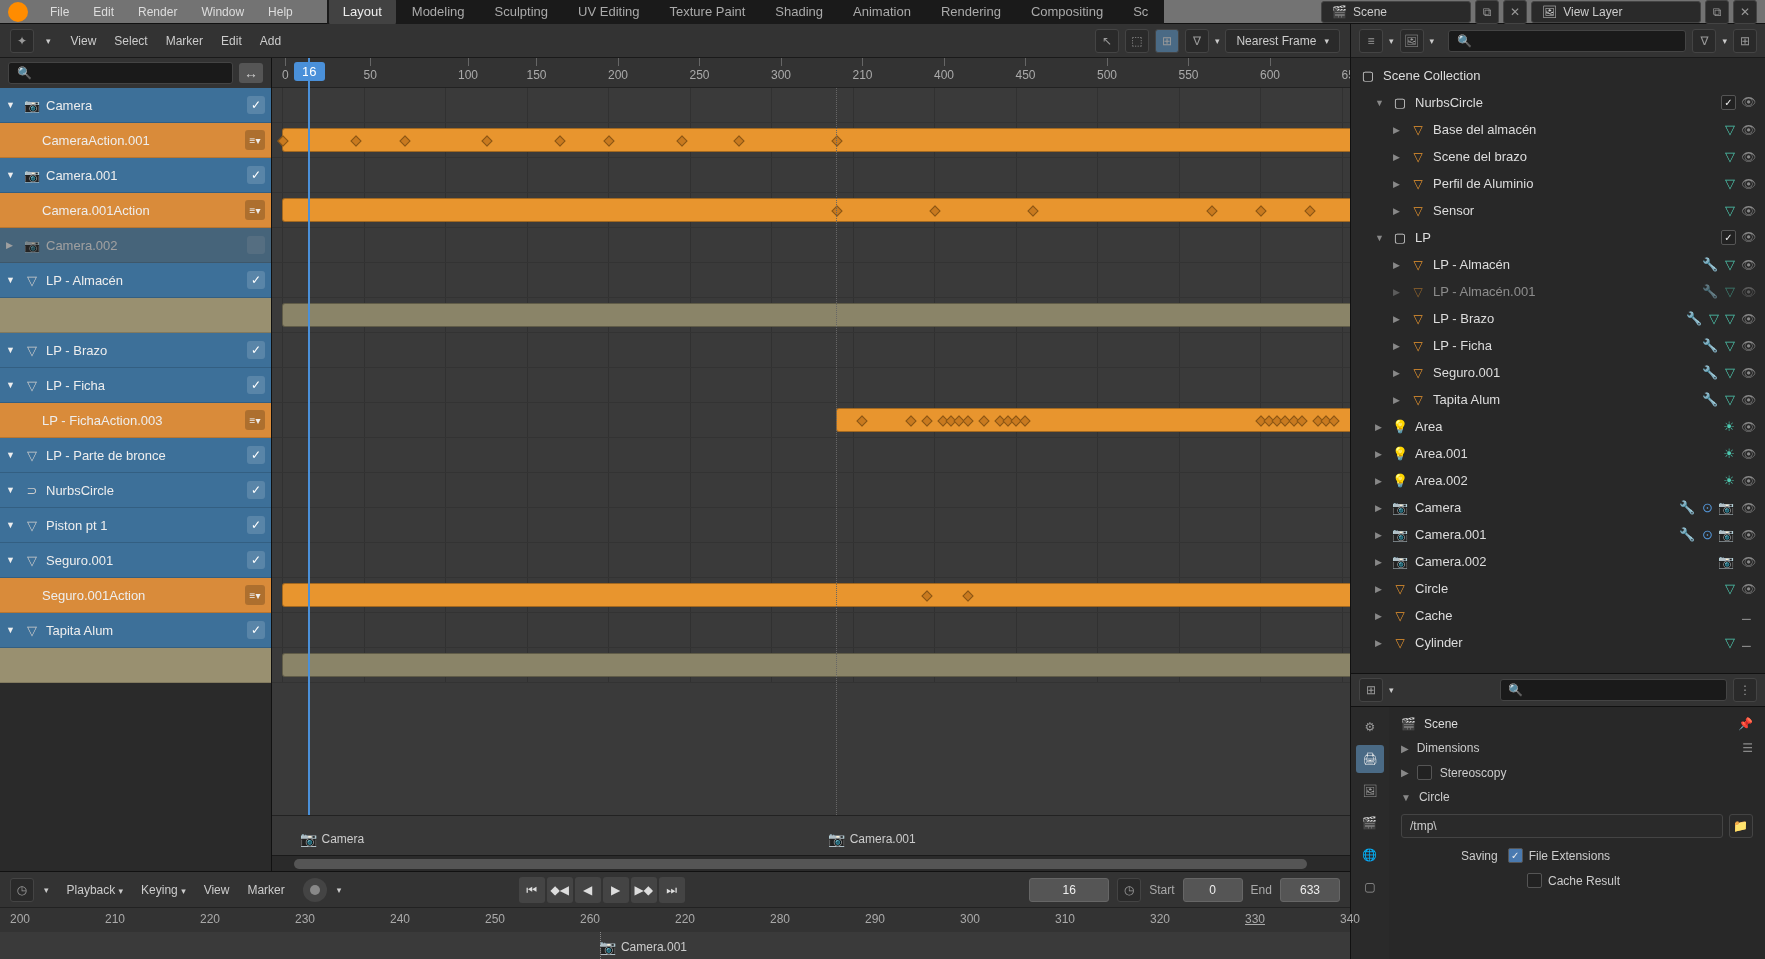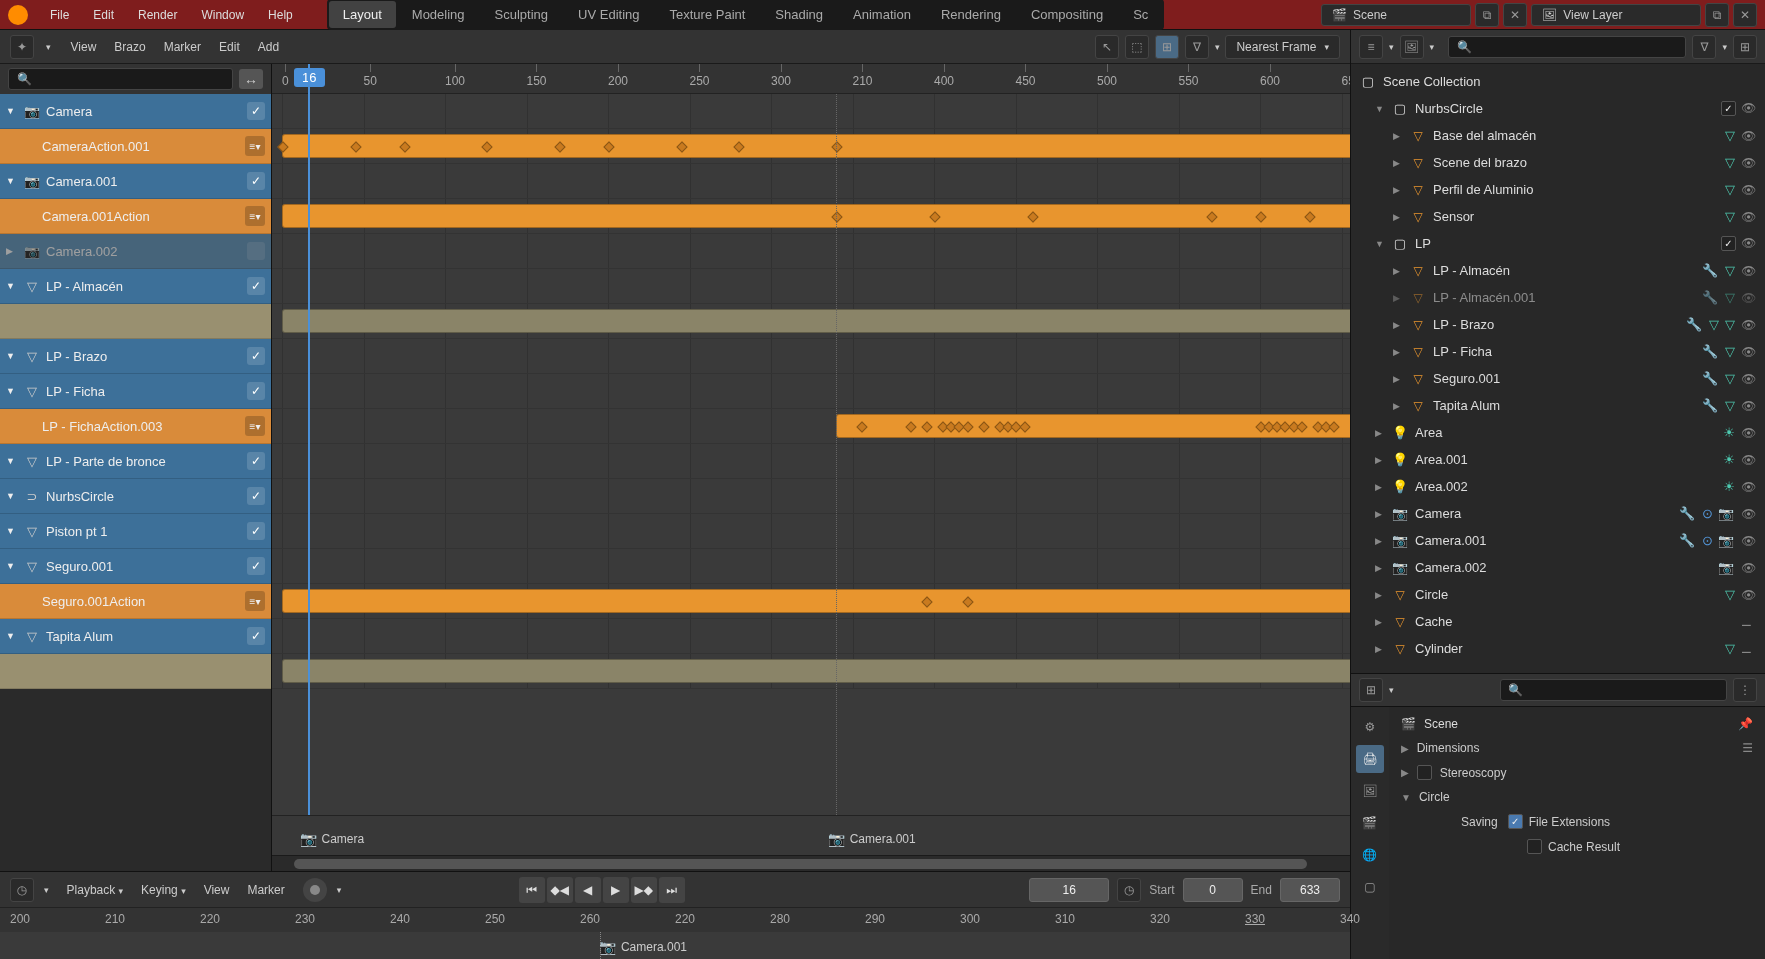--- a/index.html
+++ b/index.html
@@ -1,17 +1,17 @@
 <!DOCTYPE html>
 <html><head>
 <meta charset="utf-8">
 <style>
 *{margin:0;padding:0;box-sizing:border-box;font-family:-apple-system,BlinkMacSystemFont,"Segoe UI",sans-serif;font-size:12px;user-select:none}
 body{background:#232323;color:#ccc;width:1765px;height:959px;overflow:hidden;display:flex;flex-direction:column}
-.topbar{height:30px;background:#7f1d1d;display:flex;align-items:center;padding:0 8px;gap:2px;border-bottom:1px solid #111}
+.topbar{height:24px;background:#737373;display:flex;align-items:center;padding:0 8px;gap:2px;border-bottom:1px solid #111}
 .logo{width:20px;height:20px;background:#ff8c00;border-radius:50%;margin-right:8px}
 .menu-item{padding:4px 12px;color:#ddd;cursor:pointer;border-radius:3px}
 .tabs{display:flex;margin-left:20px;gap:2px;background:#1a1a1a;border-radius:4px;padding:2px}
 .tab{padding:6px 14px;color:#aaa;cursor:pointer;border-radius:3px;font-size:13px}
 .tab.active{background:#424242;color:#eee}
 .scene-area{margin-left:auto;display:flex;align-items:center;gap:4px}
 .scene-box{background:#2a2a2a;border:1px solid #444;padding:3px 10px;border-radius:3px;width:150px;color:#ccc;display:flex;align-items:center;gap:6px}
 .icon-btn{width:24px;height:24px;background:#2a2a2a;border:1px solid #444;border-radius:3px;display:flex;align-items:center;justify-content:center;cursor:pointer;color:#999}
 .main{flex:1;display:flex;overflow:hidden}
 .left-panel{flex:1;display:flex;flex-direction:column;min-width:0}
@@ -142,21 +142,21 @@
 </div>
 
 <div class="main">
 
   <div class="left-panel">
     <div class="toolbar">
       <div class="icon-btn">✦</div>
       <span class="chev">▾</span>
       <div id="nla-toolbar-btns" style="display:flex;gap:2px">
           <div class="toolbar-btn">View</div>
-          <div class="toolbar-btn">Brazo</div>
+          <div class="toolbar-btn">Select</div>
           <div class="toolbar-btn">Marker</div>
           <div class="toolbar-btn">Edit</div>
           <div class="toolbar-btn">Add</div>
         </div>
       <div class="toolbar-right">
         <div class="icon-btn">↖</div>
         <div class="icon-btn">⬚</div>
         <div class="icon-btn" style="background:#4a6a85">⊞</div>
         <div class="icon-btn">∇</div>
         <span class="chev">▾</span>
@@ -272,21 +272,21 @@
           </div>
       </div>
 
       <div class="timeline-area">
         <div class="ruler" id="nla-ruler">
           <div class="playhead" id="playhead" style="left: 36.08px;">
             <div class="playhead-label">16</div>
           </div>
         <div class="ruler-tick" style="left: 10px;">0</div>
             <div class="ruler-tick" style="left: 91.5px;">50</div>
-            <div class="ruler-tick" style="left: 173px;">100</div>
+            <div class="ruler-tick" style="left: 186px;">100</div>
             <div class="ruler-tick" style="left: 254.5px;">150</div>
             <div class="ruler-tick" style="left: 336px;">200</div>
             <div class="ruler-tick" style="left: 417.5px;">250</div>
             <div class="ruler-tick" style="left: 499px;">300</div>
             <div class="ruler-tick" style="left: 580.5px;">210</div>
             <div class="ruler-tick" style="left: 662px;">400</div>
             <div class="ruler-tick" style="left: 743.5px;">450</div>
             <div class="ruler-tick" style="left: 825px;">500</div>
             <div class="ruler-tick" style="left: 906.5px;">550</div>
             <div class="ruler-tick" style="left: 988px;">600</div>
@@ -940,20 +940,24 @@
         </div>
         <div class="props-section">
           <span class="props-section-arrow">▶</span>
           <div class="checkbox"></div>
           <span>Stereoscopy</span>
         </div>
         <div class="props-section">
           <span class="props-section-arrow">▼</span>
             <span>Circle</span>
         </div>
+        <div class="path-row">
+          <input class="path-input" value="/tmp\" style="">
+          <div class="icon-btn">📁</div>
+        </div>
         <div class="saving-row">
           <span>Saving</span>
           <div class="check-label">
             <div class="checkbox checked" style="background:#4a7ab0"></div>
             <span>File Extensions</span>
           </div>
         </div>
         <div class="saving-row" style="padding-left:126px">
           <div class="check-label">
             <div class="checkbox"></div>

